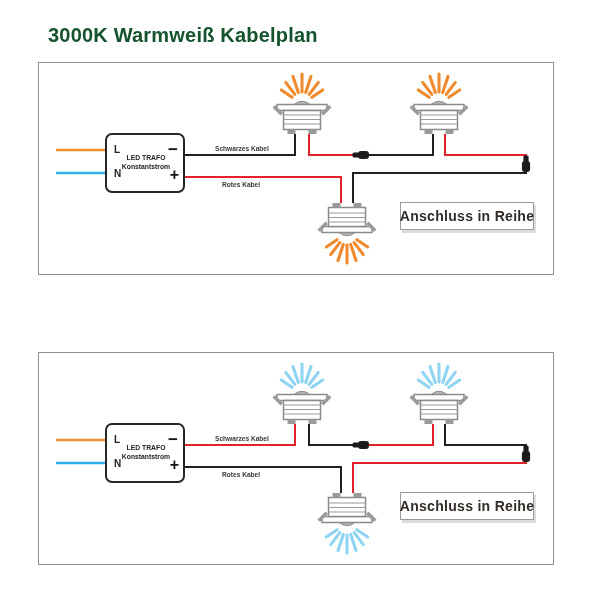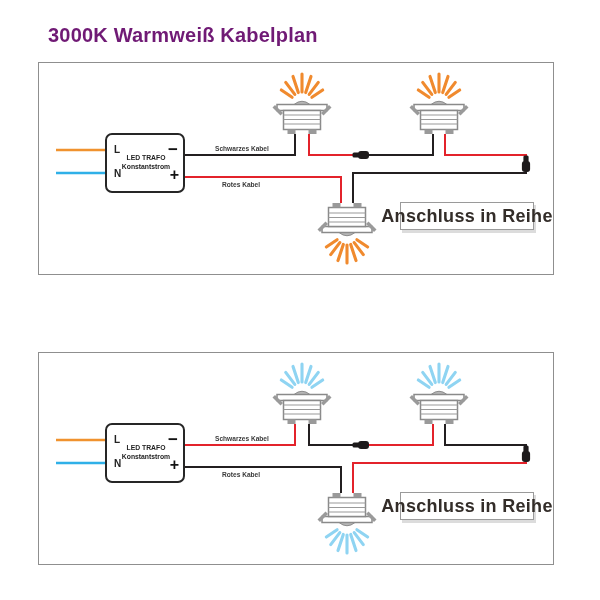--- a/index.html
+++ b/index.html
@@ -1,18 +1,18 @@
 <!DOCTYPE html>
 <html style="--wire-black: #231f20; --wire-red: #e3232b; --wire-orange: #f0922e; --wire-blue: #2fb0e8; --ray-warm: #f08a2e; --ray-cool: #8fd4f2; --fixture-gray: #8a8a8a; --panel-border: #8f8f8f; --text-dark: #2b2b2b;"><head>
 <meta charset="utf-8">
 <style>
   html,body{margin:0;padding:0;background:#ffffff;}
   body{font-family:"Liberation Sans",sans-serif;}
   .page{position:relative;width:600px;height:600px;background:#fff;overflow:hidden;}
-  .title{position:absolute;left:48px;font-size:20px;font-weight:700;color:#701a75;letter-spacing:0.2px;white-space:nowrap;}
+  .title{position:absolute;left:48px;font-size:20px;font-weight:700;color:#14532d;letter-spacing:0.2px;white-space:nowrap;}
   .panel-box{position:absolute;left:38px;width:516px;height:213px;border:1px solid #8f8f8f;box-sizing:border-box;background:#fff;}
   .panel-box svg.circuit{position:absolute;left:0;top:0;}
   
   .wa{stroke:var(--wa);fill:none;stroke-width:2;}
   .wb{stroke:var(--wb);fill:none;stroke-width:2;}
   .wire-orange{stroke:var(--wire-orange);fill:none;stroke-width:2.6;}
   .wire-blue{stroke:var(--wire-blue);fill:none;stroke-width:2.6;}
   .ray{stroke:var(--ray);stroke-width:3.1;stroke-linecap:round;fill:none;}
   .plug{fill:#1d1a1b;}
   
@@ -24,21 +24,21 @@
   .trafo{position:absolute;left:66px;top:70px;width:80px;height:60px;box-sizing:border-box;border:2px solid #262626;border-radius:7px;background:#fff;}
   .trafo .t-l{position:absolute;left:7px;top:9px;font-size:10px;font-weight:700;color:#222;}
   .trafo .t-n{position:absolute;left:7px;top:33px;font-size:10px;font-weight:700;color:#222;}
   .trafo .t-name{position:absolute;left:12px;top:19px;width:54px;text-align:center;font-size:6.8px;font-weight:700;color:#222;line-height:8.6px;}
   .trafo .t-minus{position:absolute;right:5px;top:6px;font-size:17px;font-weight:700;color:#111;line-height:17px;}
   .trafo .t-plus{position:absolute;right:4px;top:31px;font-size:16px;font-weight:700;color:#111;line-height:17px;}
   .cable-label{position:absolute;font-size:6.6px;font-weight:700;color:#3a3a3a;white-space:nowrap;}
   .lbl-minus{left:176px;top:82px;}
   .lbl-plus{left:183px;top:118px;}
   .note-box{position:absolute;left:361px;top:139px;width:134px;height:28px;box-sizing:border-box;border:1px solid #9a9a9a;background:#fff;box-shadow:2px 3px 0 #dcdcdc;display:flex;align-items:center;justify-content:center;}
-  .note-box span{font-size:18px;font-weight:700;color:#332d29;letter-spacing:0.3px;white-space:nowrap;}
+  .note-box span{font-size:14px;font-weight:700;color:#332d29;letter-spacing:0.3px;white-space:nowrap;}
 </style>
 </head>
 <body>
 
 <svg width="0" height="0" style="position:absolute" aria-hidden="true">
   <defs>
     <g id="spot">
       <path class="fx-dome" d="M -8 4.5 Q 0 -2 8 4.5 Z"></path>
       <rect class="fx-outline" x="-25" y="4.5" width="50" height="6"></rect>
       <path class="fx-solid" d="M -19 13 L -21.5 15.5 L -29.5 7.5 L -27 5 Z"></path>

